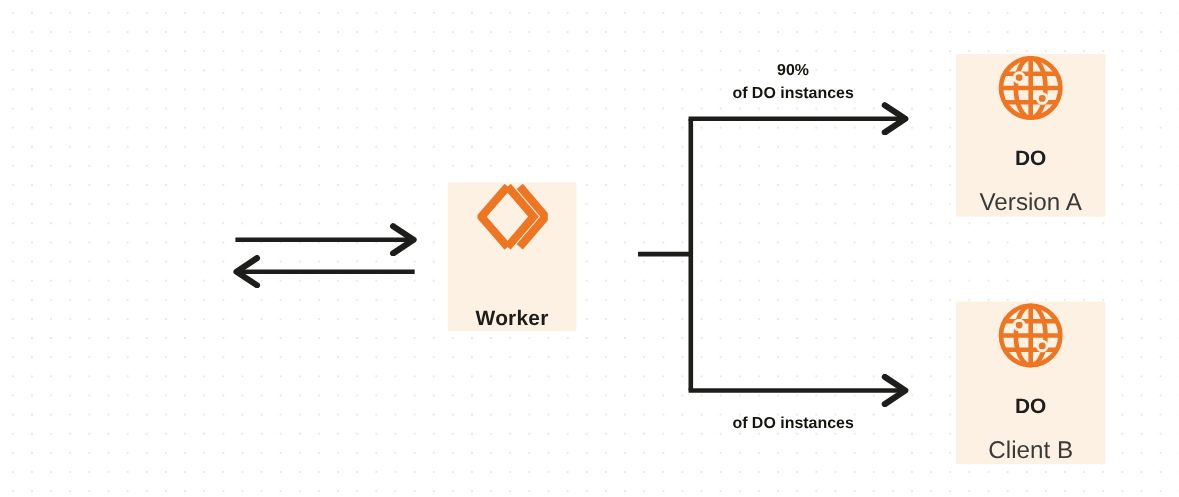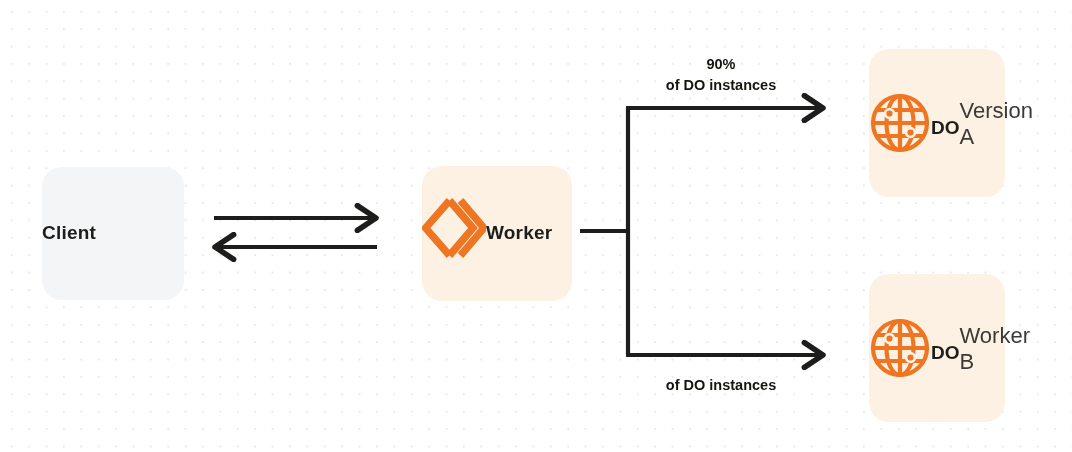--- a/index.html
+++ b/index.html
@@ -19,37 +19,37 @@
   .canvas {
     position: relative;
     width: 1072px;
     height: 452px;
   }
 
   
   .node {
     position: absolute;
     box-sizing: border-box;
-    border-radius: 20px;
+    border-radius: 2px;
     display: flex;
-    flex-direction: row;
+    flex-direction: column;
     align-items: center;
-    justify-content: flex-start;
+    justify-content: space-between;
   }
   .node-client {
     left: 42px;
     top: 167px;
     width: 142px;
     height: 133px;
     background: #f4f5f7;
   }
   .node-worker {
-    left: 422px;
+    left: 407px;
     top: 166px;
-    width: 150px;
+    width: 117px;
     height: 135px;
     background: #fdf1e3;
   }
   .node-do-a {
     left: 869px;
     top: 49px;
     width: 136px;
     height: 148px;
     background: #fdf1e3;
   }
@@ -161,23 +161,20 @@
 
   <div class="edge-label edge-label-top">
     <div>90%</div>
     <div>of DO instances</div>
   </div>
 
   <div class="edge-label edge-label-bottom">
     <div>of DO instances</div>
   </div>
 
-  <div class="node node-client">
-    <div class="node-title">Client</div>
-  </div>
 
   <div class="node node-worker">
     <span>
       <svg class="icon-worker" viewBox="0 0 64 62" xmlns="http://www.w3.org/2000/svg">
 
         <path d="M 27.5 3.5 L 3.5 31 L 27.5 58.5" fill="none" stroke="#ee7623" stroke-width="7.4" stroke-linecap="butt" stroke-linejoin="miter"></path>
         <path d="M 27.5 3.5 L 51 31 L 27.5 58.5" fill="none" stroke="#ee7623" stroke-width="7.4" stroke-linecap="butt" stroke-linejoin="miter"></path>
 
         <path d="M 38.5 3.5 L 62 31 L 38.5 58.5" fill="none" stroke="#ee7623" stroke-width="7.4" stroke-linecap="butt" stroke-linejoin="miter"></path>
       </svg>
@@ -213,16 +210,16 @@
           <line x1="31" y1="4" x2="31" y2="58"></line>
           <line x1="7.5" y1="18" x2="54.5" y2="18"></line>
           <line x1="4.2" y1="31" x2="57.8" y2="31"></line>
           <line x1="7.5" y1="44" x2="54.5" y2="44"></line>
         </g>
         <circle cx="20.5" cy="21.5" r="4.4" fill="#ee7623" stroke="#fdf1e3" stroke-width="2.6"></circle>
         <circle cx="41.5" cy="40.5" r="4.4" fill="#ee7623" stroke="#fdf1e3" stroke-width="2.6"></circle>
       </svg>
     </span>
     <div class="node-title-do">DO</div>
-    <div class="node-sub">Worker B</div>
+    <div class="node-sub">Client B</div>
   </div>
 
 </div>
 
 </body></html>

